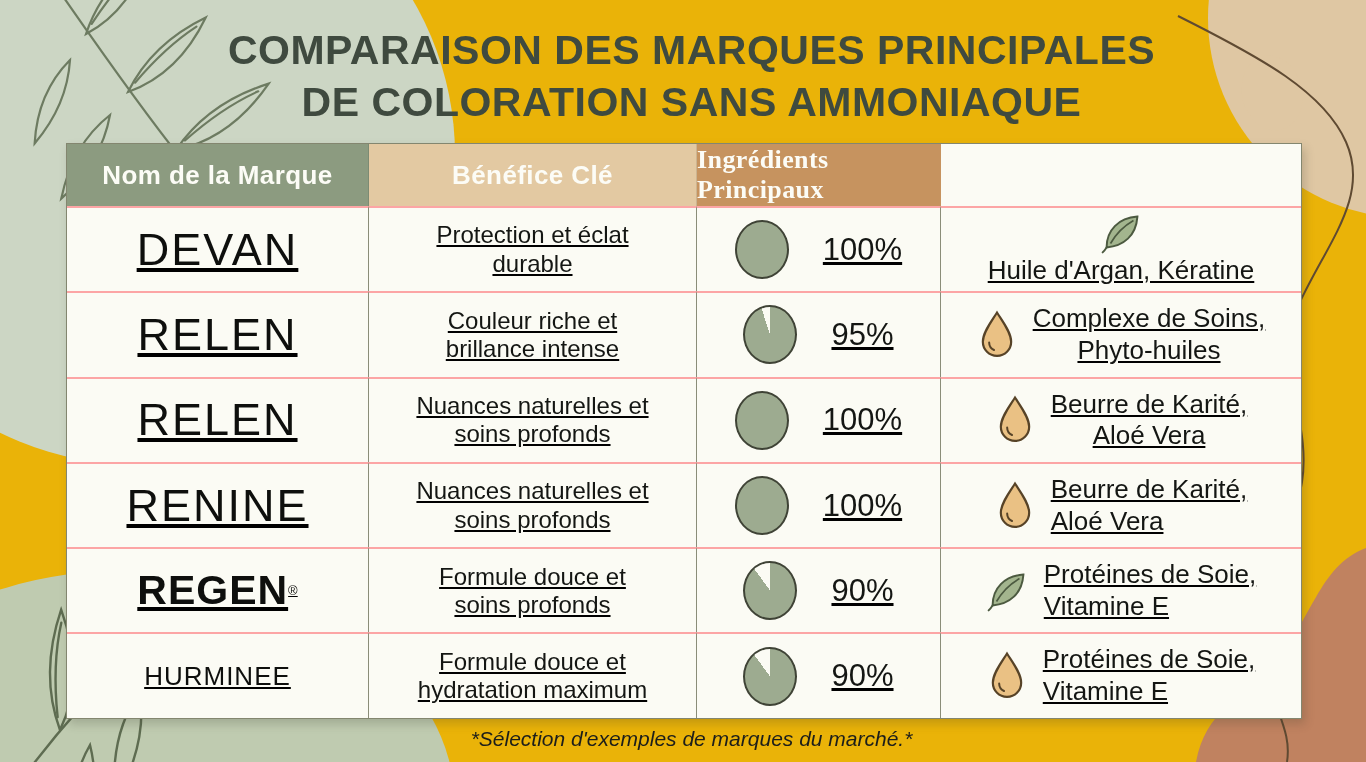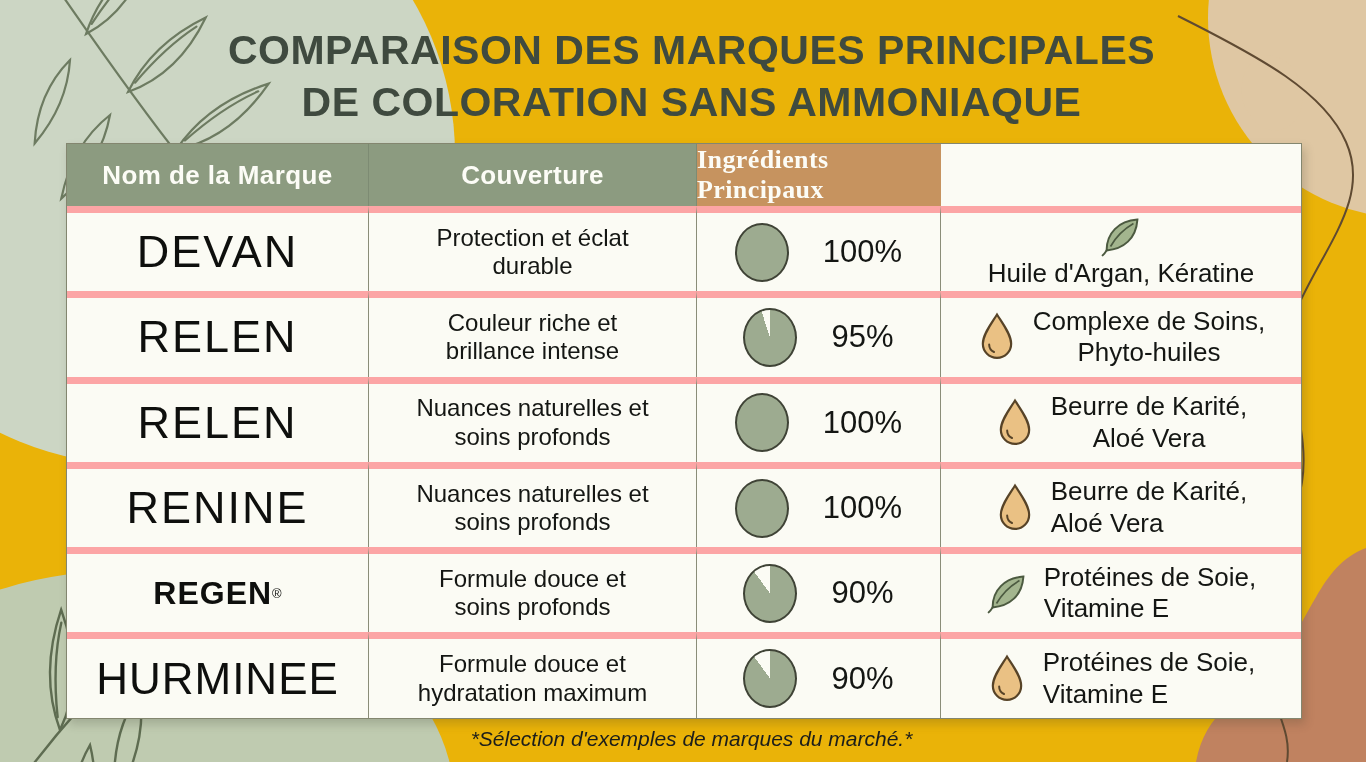--- a/index.html
+++ b/index.html
@@ -11,27 +11,27 @@
 
   .table{position:absolute;left:66px;top:143px;width:1234px;z-index:2;background:#fbfbf4;
          border:1.5px solid #83866f;box-shadow:3px 5px 9px rgba(60,60,45,.22);}
   .thead,.tr{display:grid;grid-template-columns:302px 328px 244px 360px;}
   .thead{height:62px;}
   .tr{height:85.3px;}
   .th{display:flex;align-items:center;justify-content:center;color:#fcfcf6;font-size:26px;
       font-weight:700;letter-spacing:.4px;border-right:1px solid rgba(0,0,0,.10);}
   .th:last-child{border-right:none;font-family:Liberation Serif, serif;}
   .td{display:flex;align-items:center;justify-content:center;background:#fbfbf4;
-      border-right:1px solid #8a8d78;border-top:7px solid #fca5a5;}
+      border-right:1px solid #8a8d78;border-top:2px solid #fca5a5;text-decoration:underline;}
   .td:last-child{border-right:none;}
 
   .brand{color:#0e0f0d;white-space:nowrap;}
   .logo-thin{font-size:45px;font-weight:400;letter-spacing:2px;}
-  .logo-bold{font-size:32px;font-weight:800;letter-spacing:1px;}
-  .logo-medium{font-size:44px;font-weight:500;letter-spacing:1px;}
+  .logo-bold{font-size:41px;font-weight:800;letter-spacing:1px;}
+  .logo-medium{font-size:26px;font-weight:500;letter-spacing:1px;}
   .tm{font-size:13px;vertical-align:28px;color:#0e0f0d;}
 
   .benefit{font-size:24px;line-height:1.18;color:#141613;text-align:center;white-space:pre-line;}
 
   .coverage-cell{gap:34px;}
   .pie{width:50px;height:55px;border-radius:50%;border:2px solid #3f4336;flex:0 0 auto;}
   .pct{font-size:31px;font-weight:500;color:#141613;}
 
   .ing-cell{padding:0 12px;}
   .ing-cell.lay-left{flex-direction:row;gap:16px;}
@@ -125,22 +125,22 @@
   <div class="title">
     <div>COMPARAISON DES MARQUES PRINCIPALES</div>
     <div>DE COLORATION SANS AMMONIAQUE</div>
   </div>
 
   <div class="table">
     <div class="thead">
       <div class="th" style="background: rgb(140, 155, 128);">
           <span>Nom de la Marque</span>
         </div>
-      <div class="th" style="background: rgb(140, 155, 128);">
-          <span>Couverture</span>
+      <div class="th" style="background: rgb(227, 201, 162);">
+          <span>Bénéfice Clé</span>
         </div>
       <div class="th" style="background: rgb(198, 147, 95);">
           <span>Ingrédients Principaux</span>
         </div>
     </div>
     <div id="table-body">
   <div class="tr">
     <div class="td">
       <span class="brand logo-thin">DEVAN</span>
             <sup class="tm"></sup>

